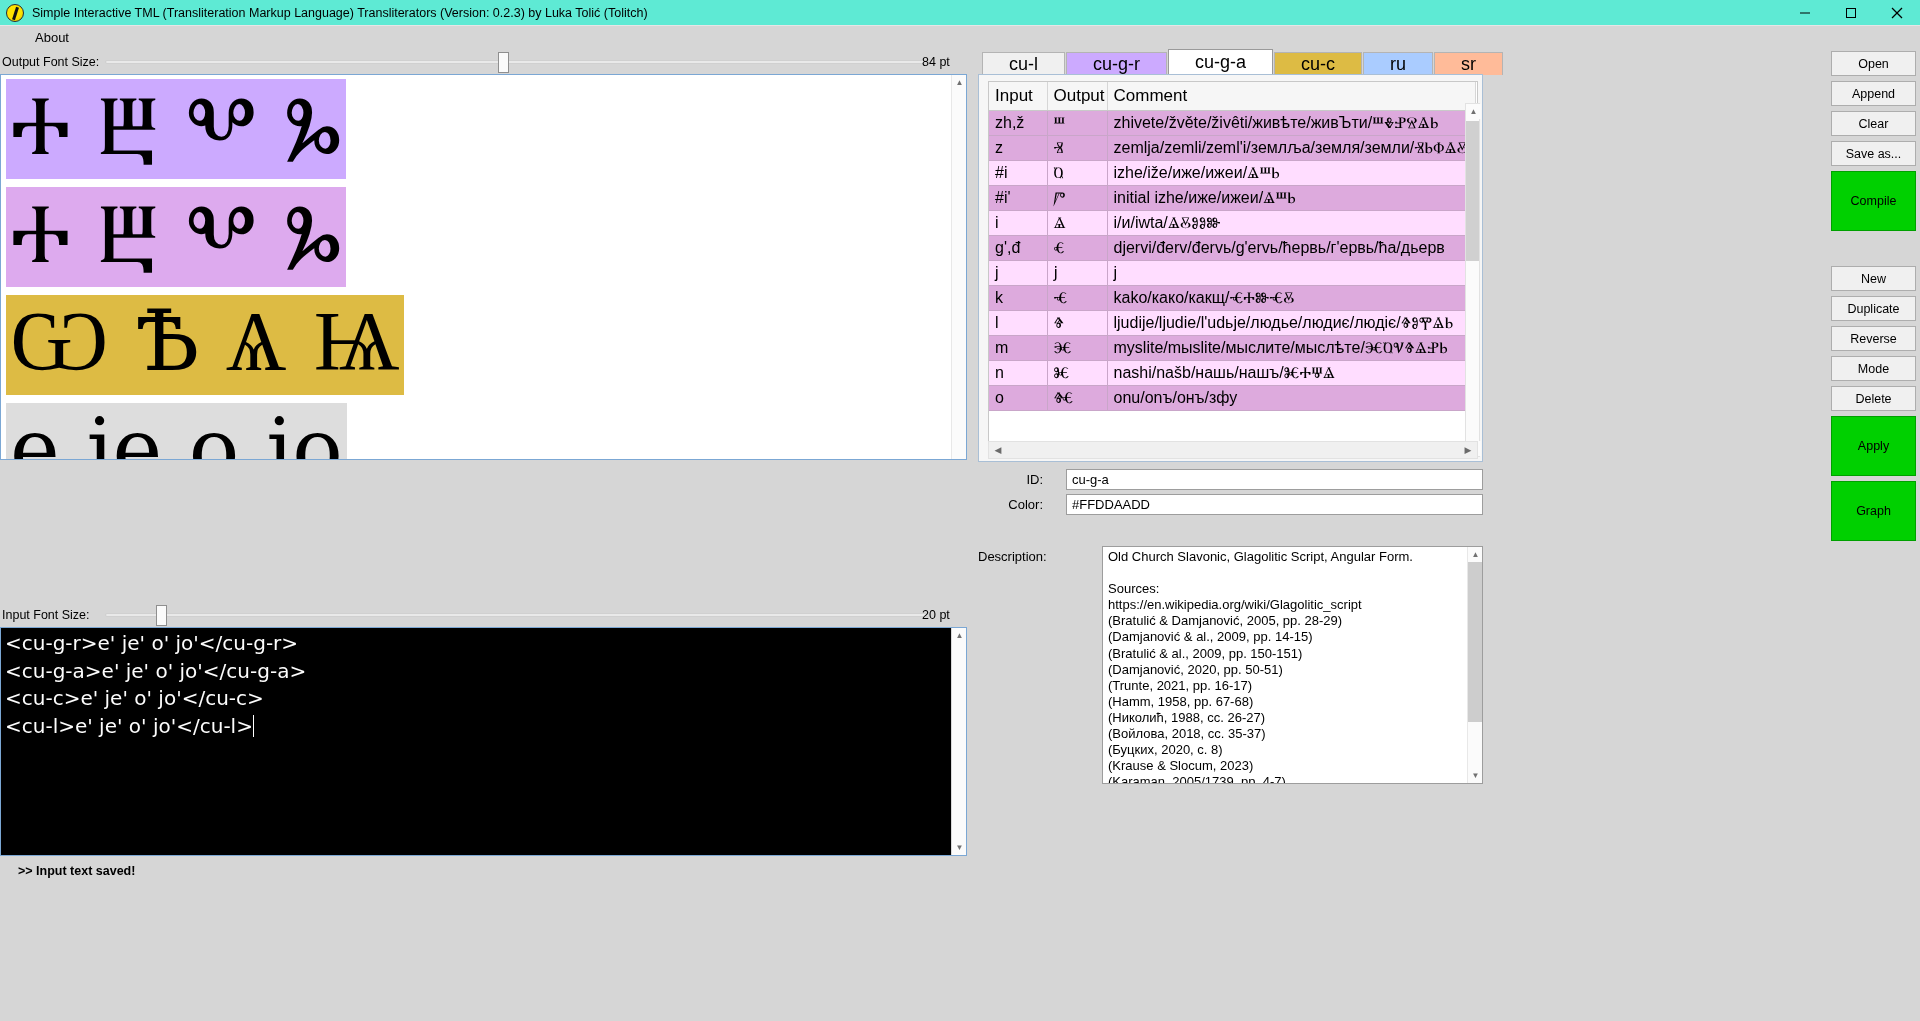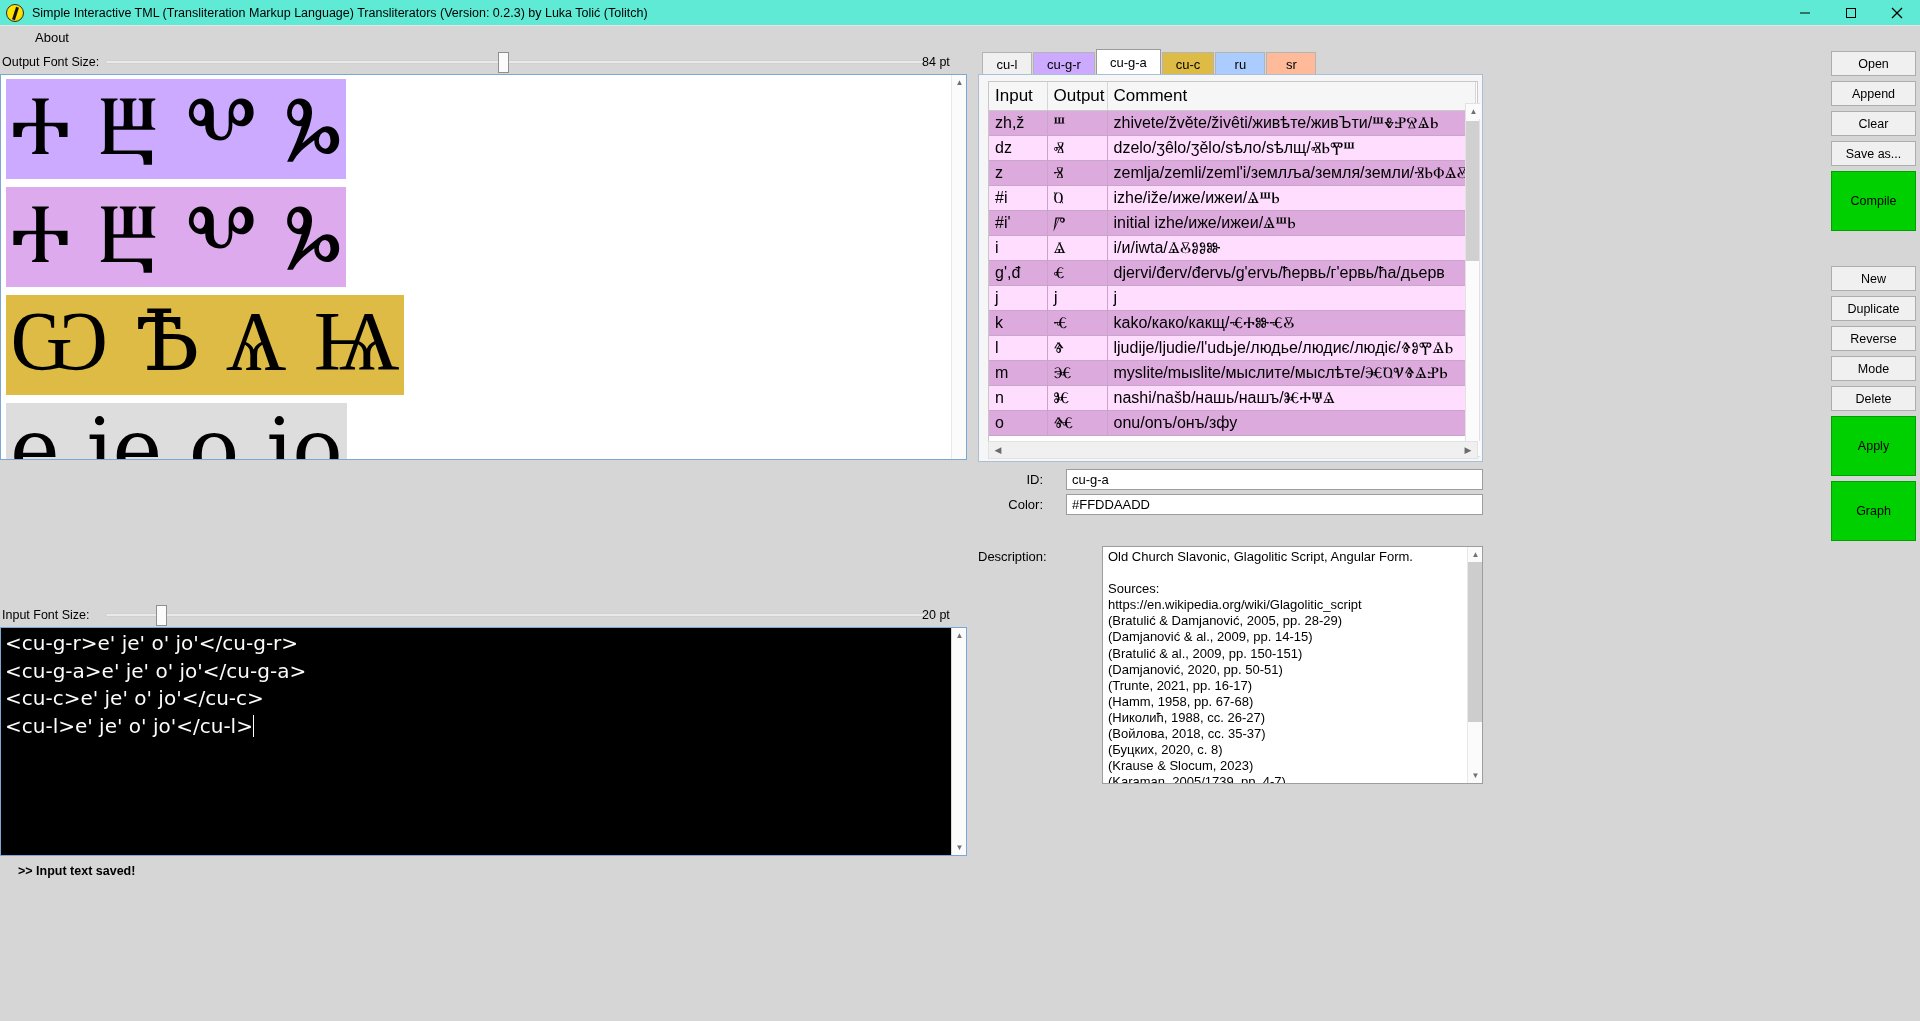--- a/index.html
+++ b/index.html
@@ -128,23 +128,23 @@
     position: absolute; left: 18px; top: 5px;
     font-size: 12.5px; font-weight: bold; color: #000;
   }
 
   
   #right-pane { position: absolute; left: 971px; top: 49px; width: 949px; height: 972px; background: #d6d6d6; }
 
   
   #tabs { position: absolute; left: 11px; top: 1px; height: 25px; display: flex; align-items: flex-end; }
   .tab {
-    height: 23px; min-width: 50px; padding: 0 13px;
+    height: 23px; min-width: 50px; padding: 0 26px;
     display: flex; align-items: center; justify-content: center;
-    font-size: 13px; color: #000;
+    font-size: 18px; color: #000;
     border: 1px solid #b4b4b4; border-bottom: none;
     margin-right: 1px;
   }
   .tab.active { height: 26px; border-color: #9a9a9a; font-weight: normal; }
   #table-panel {
     position: absolute; left: 7px; top: 25px; width: 505px; height: 388px;
     background: #f6f6f6; border: 1px solid #a9bfd6; padding: 19px;
   }
   #table-inner {
     position: absolute; left: 9px; top: 6px; width: 490px; height: 376px;
@@ -353,25 +353,20 @@
               <th>Output</th>
               <th>Comment</th>
             </tr>
           </thead>
         <tbody>
             <tr class="odd">
               <td class="c-in">zh,ž</td>
               <td class="c-out">Ⱎ</td>
               <td class="c-cm">zhivete/žvěte/živêti/живѣте/живЪти/ⰞⰇⰐⰔⰡⰓ</td>
             </tr>
-            <tr class="even">
-              <td class="c-in">dz</td>
-              <td class="c-out">Ⱏ</td>
-              <td class="c-cm">dzelo/ʒêlo/ʒělo/sѣло/sѣлщ/ⰟⰓⰉⰞ</td>
-            </tr>
             <tr class="odd">
               <td class="c-in">z</td>
               <td class="c-out">Ⱐ</td>
               <td class="c-cm">zemlja/zemli/zeml'i/землља/земля/земли/ⰠⰓⰗⰡⰋⰀ</td>
             </tr>
             <tr class="even">
               <td class="c-in">#i</td>
               <td class="c-out">Ⱒ</td>
               <td class="c-cm">izhe/iže/иже/ижеи/ⰡⰞⰓ</td>
             </tr>

